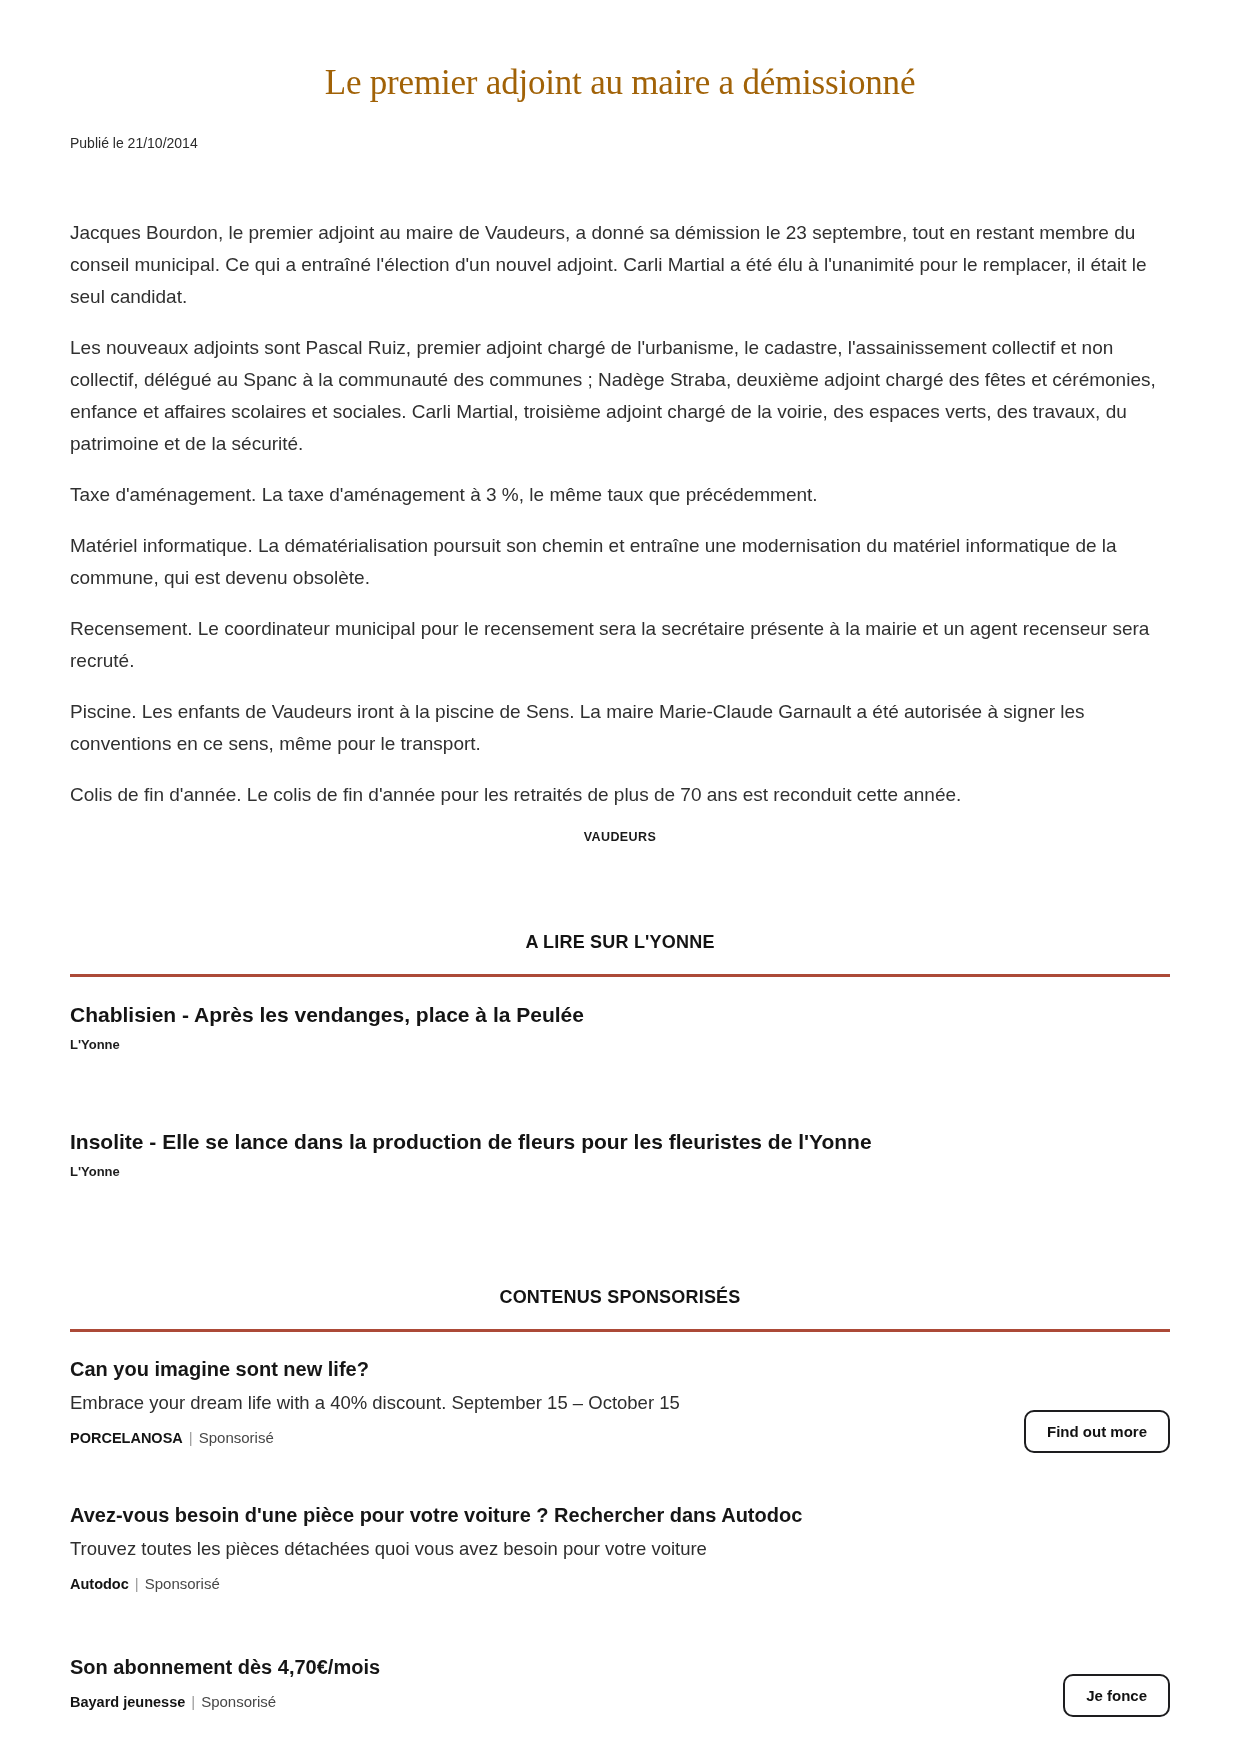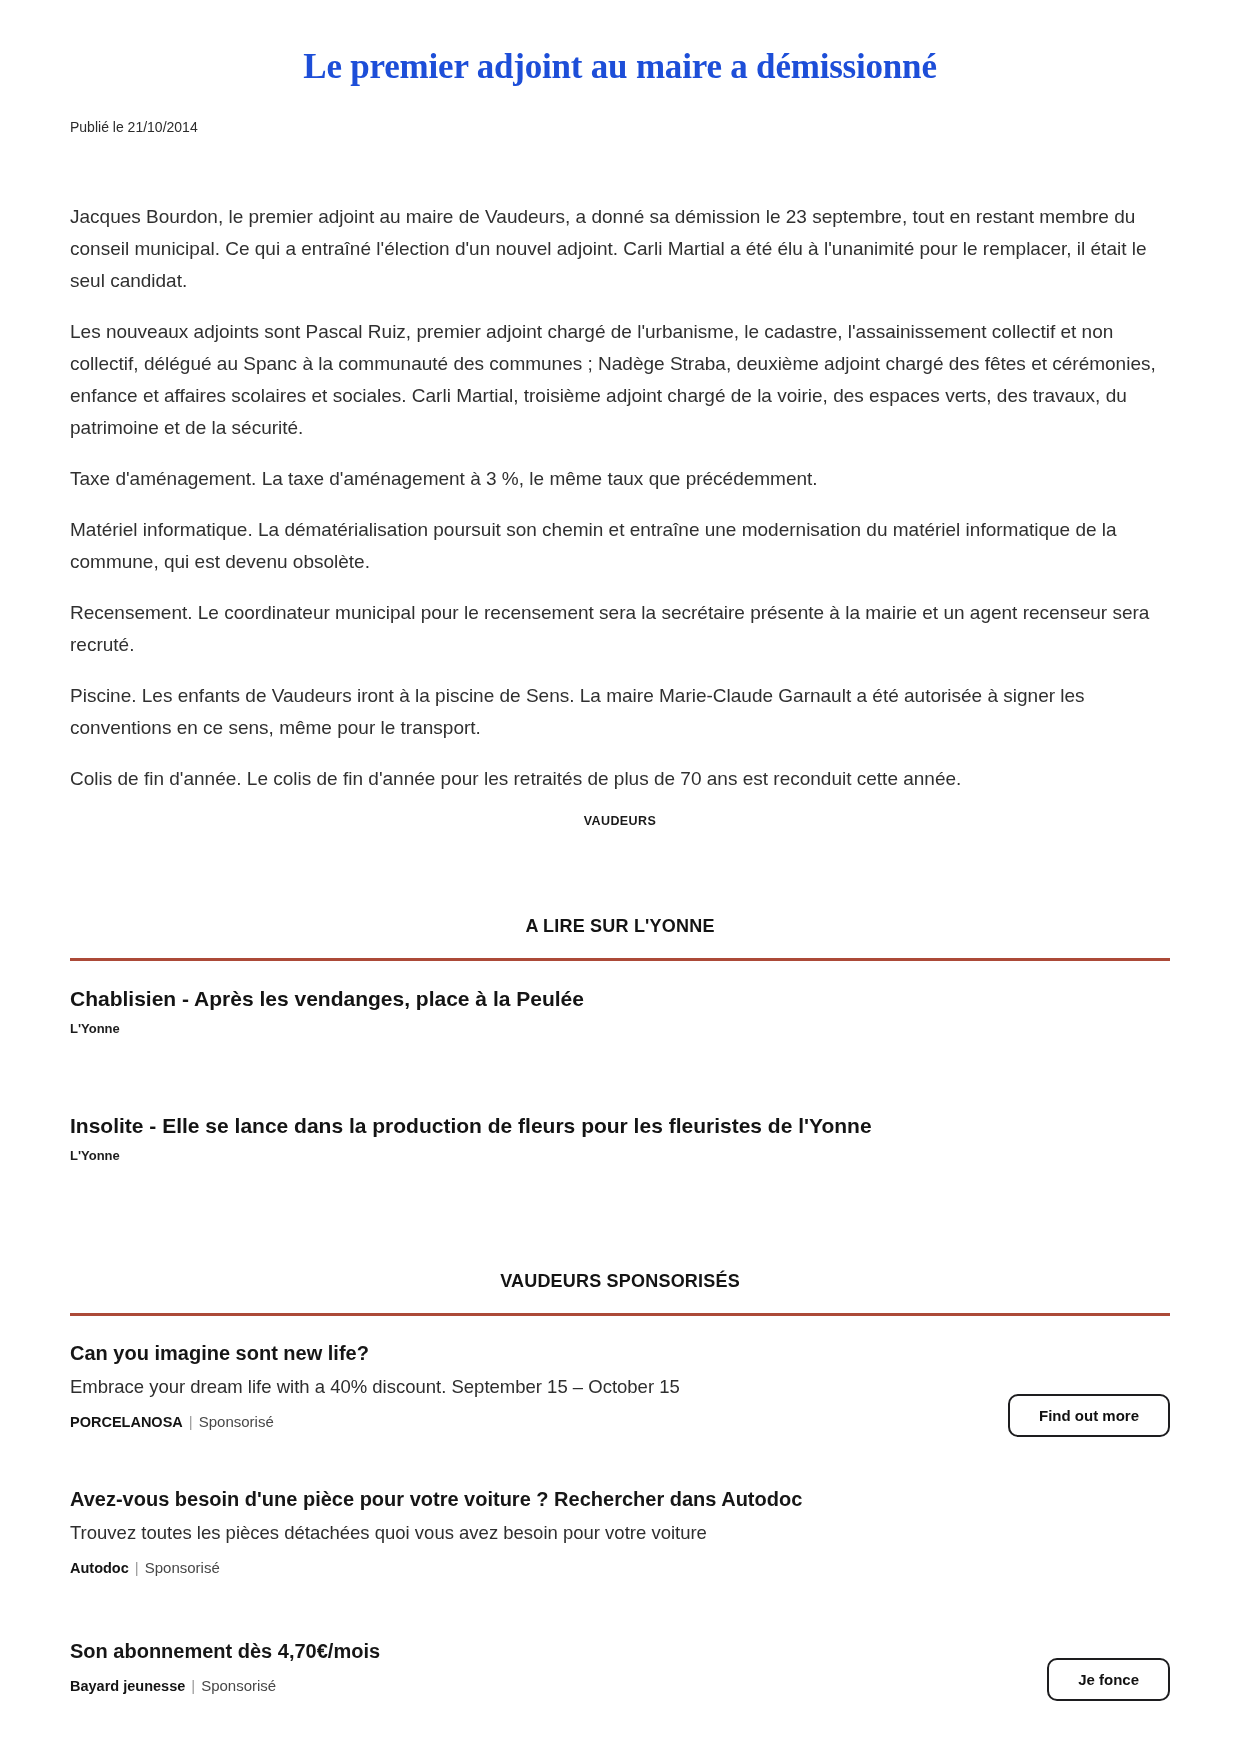--- a/index.html
+++ b/index.html
@@ -9,27 +9,27 @@
     position: relative;
     width: 1240px;
     min-height: 1754px;
     margin: 0 auto;
     background: #ffffff;
     padding: 0 70px;
     font-family: "Liberation Sans", sans-serif;
     color: #323232;
   }
   .article-title {
-    margin-top: 46px;
+    margin-top: 62px;
     text-align: center;
     font-family: "Liberation Serif", serif;
-    font-weight: 700;
+    font-weight: 400;
     font-size: 35px;
     line-height: 1.22;
-    color: #1d4ed8;
+    color: #a16207;
     letter-spacing: -0.2px;
   }
   .published {
     margin-top: 30px;
     font-size: 14px;
     color: #2b2b2b;
   }
   .article-body { margin-top: 66px; }
   .article-body p {
     font-size: 19px;
@@ -100,21 +100,21 @@
     color: #141414;
   }
   .meta-sep { color: #9a9a9a; margin: 0 6px; }
   .cta-button {
     position: absolute;
     right: 0;
     bottom: -7px;
     background: #ffffff;
     border: 2px solid #1d1d1f;
     border-radius: 10px;
-    padding: 11px 29px;
+    padding: 11px 21px;
     font-family: "Liberation Sans", sans-serif;
     font-size: 15px;
     font-weight: 700;
     color: #111111;
     white-space: nowrap;
     cursor: pointer;
   }
 </style>
 </head>
 <body>
@@ -145,21 +145,21 @@
     <div class="related-item-title">Chablisien - Après les vendanges, place à la Peulée</div>
     <div class="related-source">L'Yonne</div>
   </div>
 
   <div class="related-item">
     <div class="related-item-title">Insolite - Elle se lance dans la production de fleurs pour les fleuristes de l'Yonne</div>
     <div class="related-source">L'Yonne</div>
   </div>
 
   <div class="section sponsored-section">
-    <div class="section-title">VAUDEURS SPONSORISÉS</div>
+    <div class="section-title">CONTENUS SPONSORISÉS</div>
   </div>
 
   <div class="sponsored-item">
     <div class="sponsored-title">Can you imagine sont new life?</div>
     <div class="sponsored-desc">Embrace your dream life with a 40% discount. September 15 – October 15</div>
     <div class="sponsored-meta">
       <span class="sponsored-brand">PORCELANOSA</span><span class="meta-sep">|</span><span>Sponsorisé</span>
     </div>
     <button class="cta-button">Find out more</button>
   </div>

